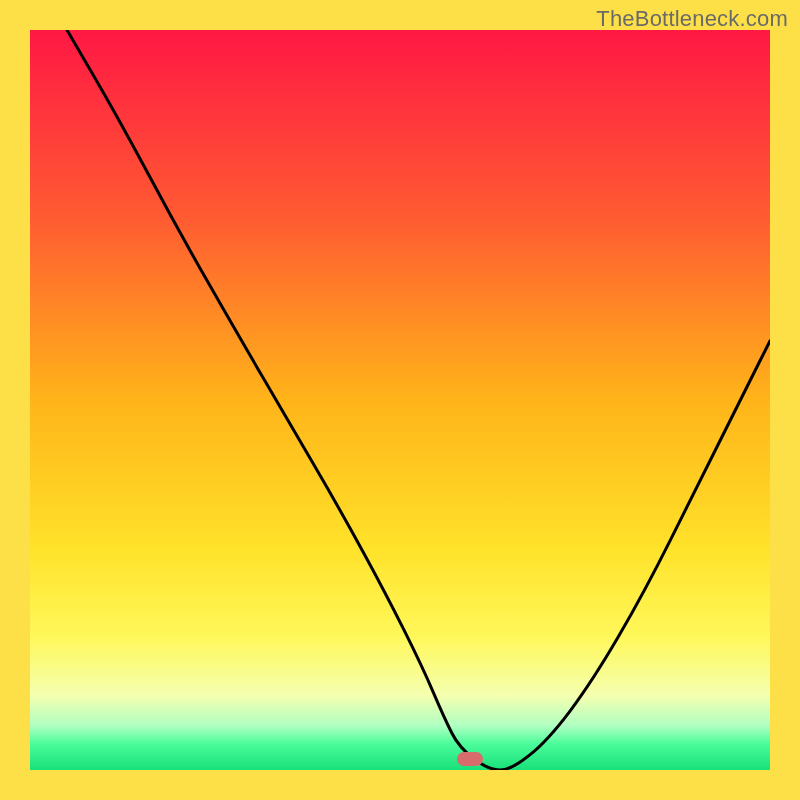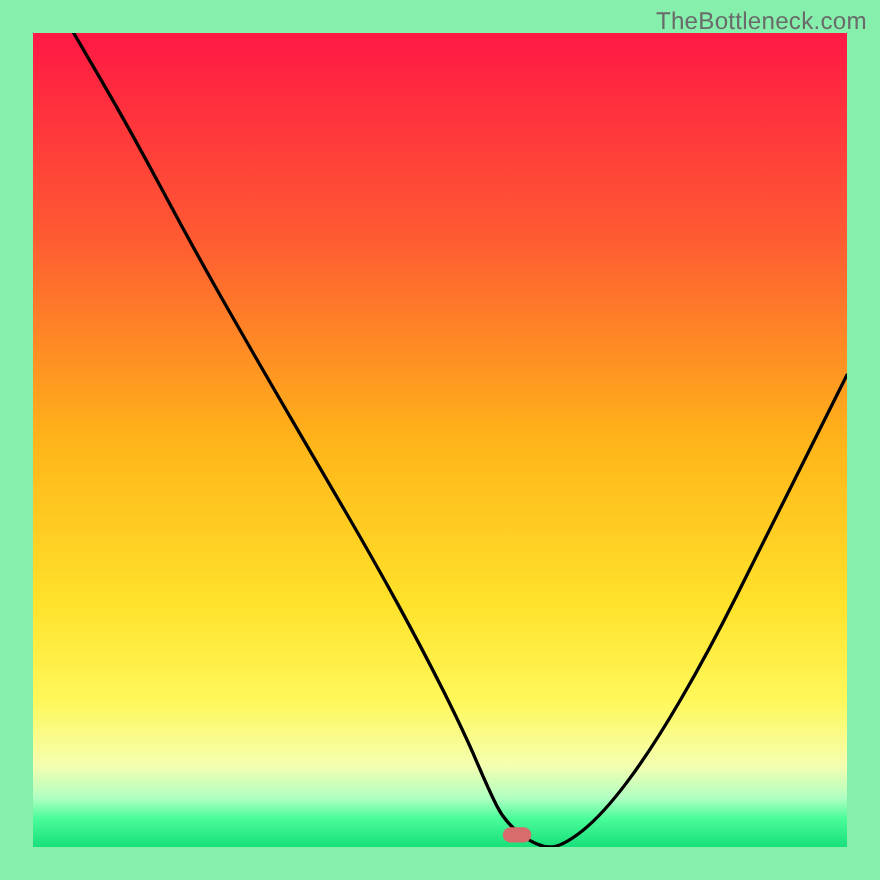--- a/index.html
+++ b/index.html
@@ -8,21 +8,21 @@
     width: 800px;
     height: 800px;
     background: #000;
     overflow: hidden;
     font-family: Arial, Helvetica, sans-serif;
   }
   .frame {
     position: relative;
     width: 800px;
     height: 800px;
-    background: #86efac;
+    background: #fde047;
   }
   .watermark {
     position: absolute;
     top: 6px;
     right: 12px;
     color: #6a6a6a;
     font-size: 22px;
     font-weight: 500;
     letter-spacing: 0.2px;
     user-select: none;

